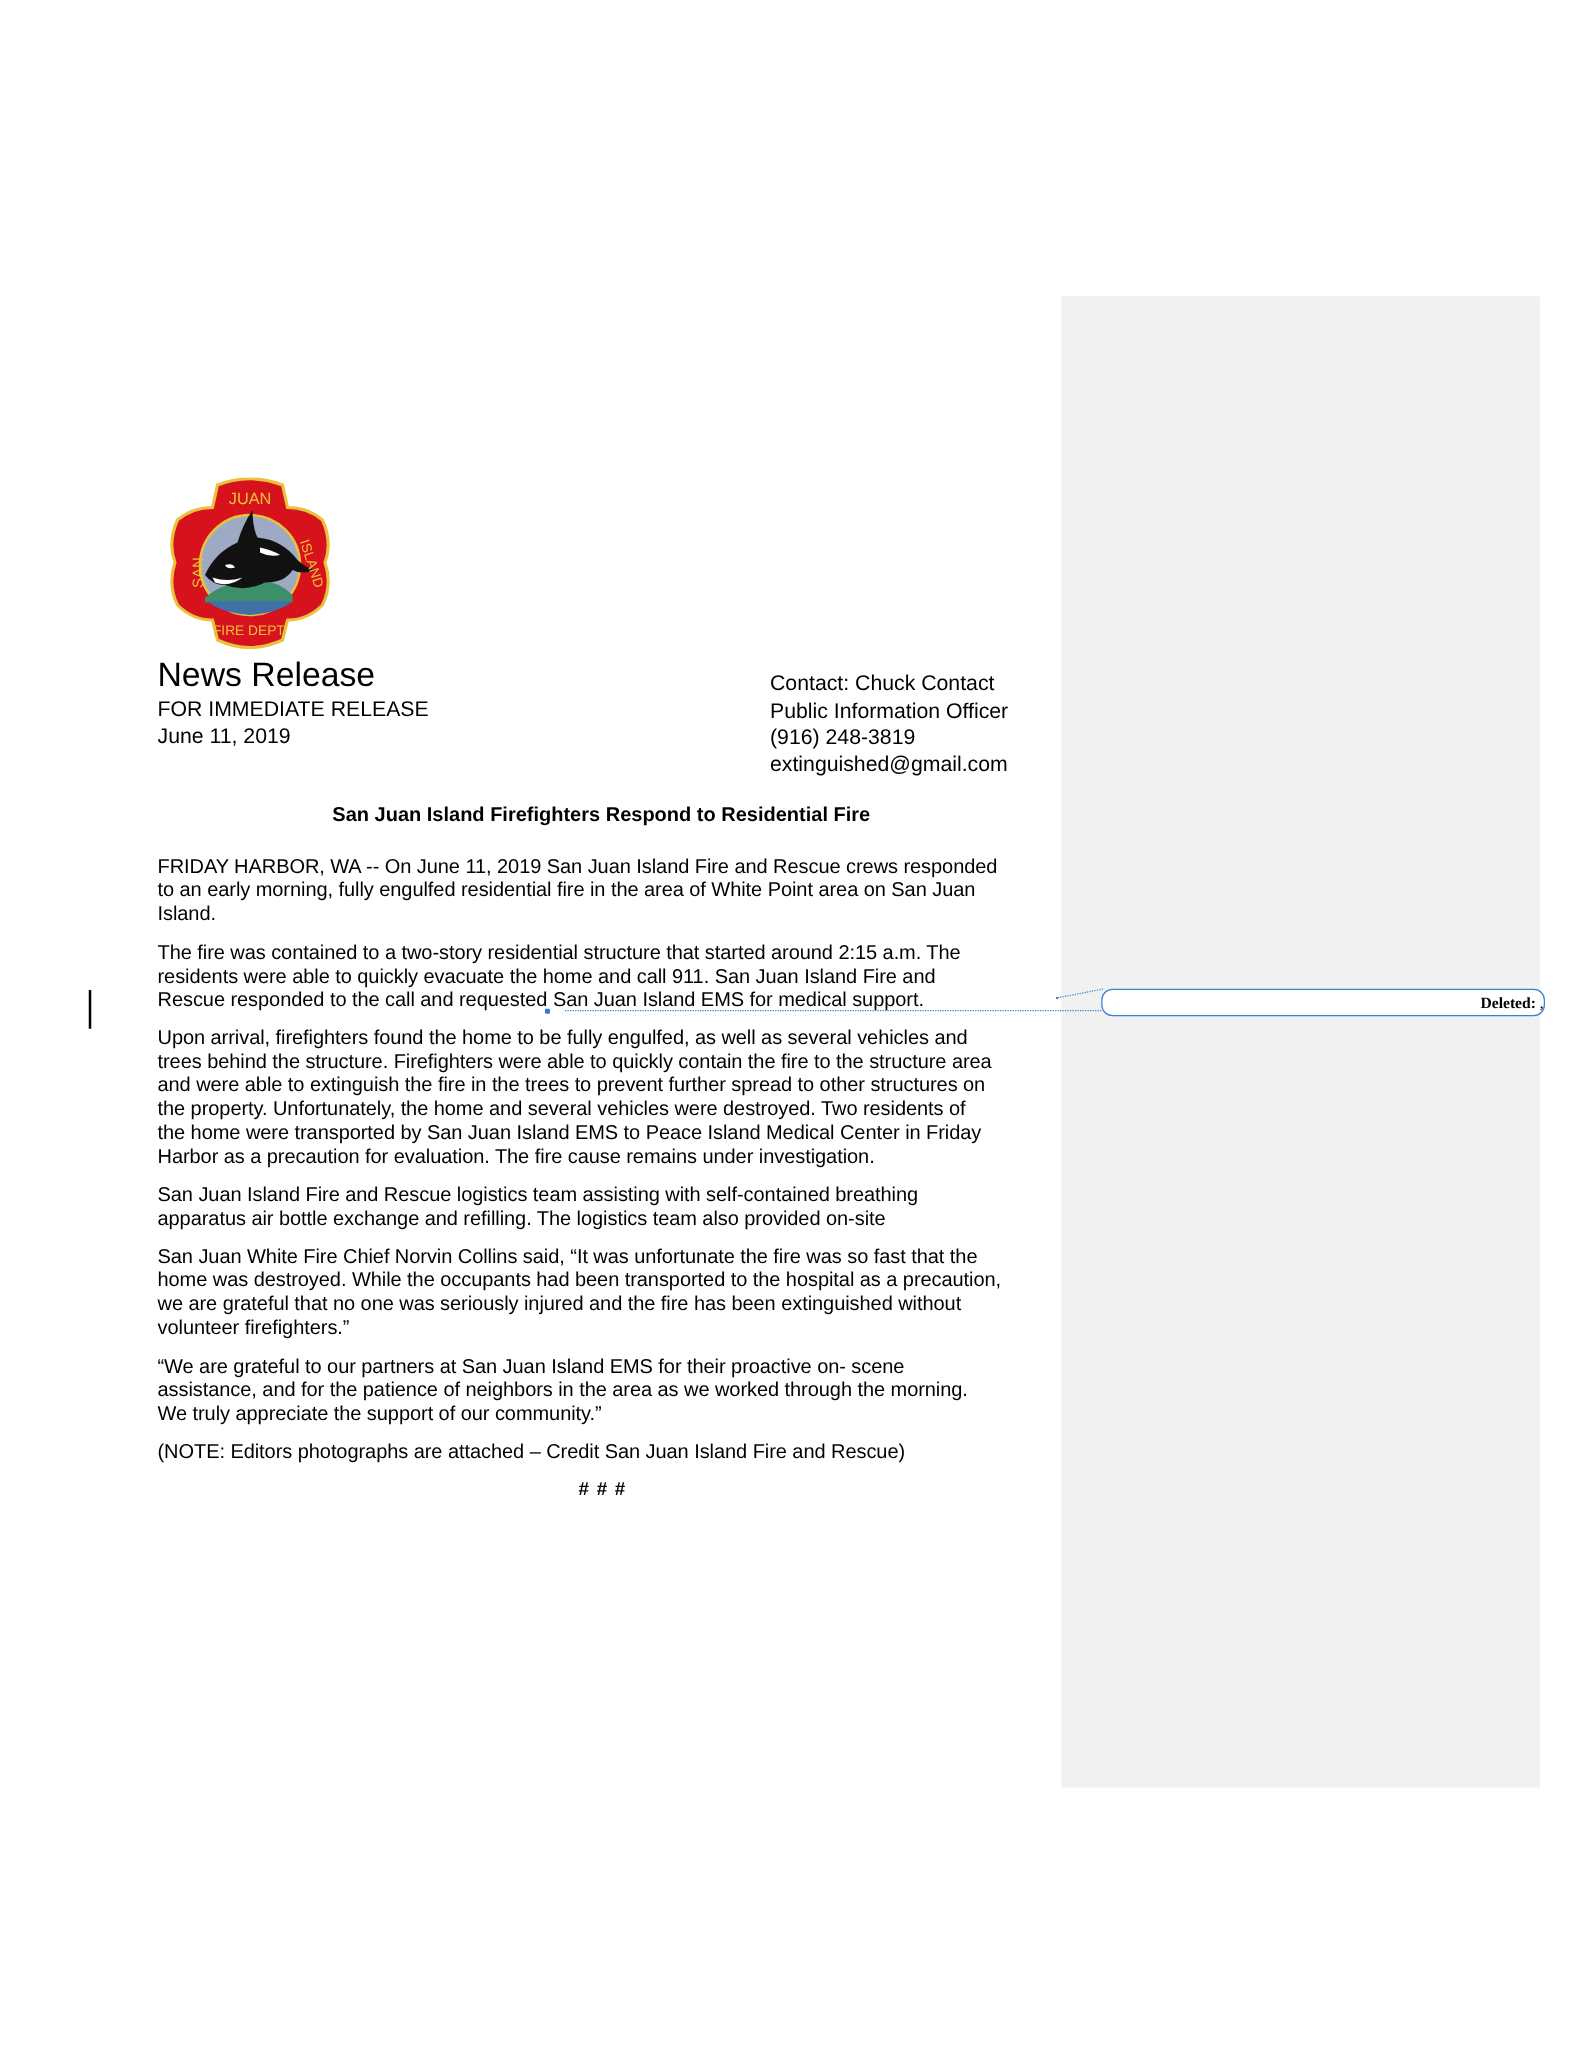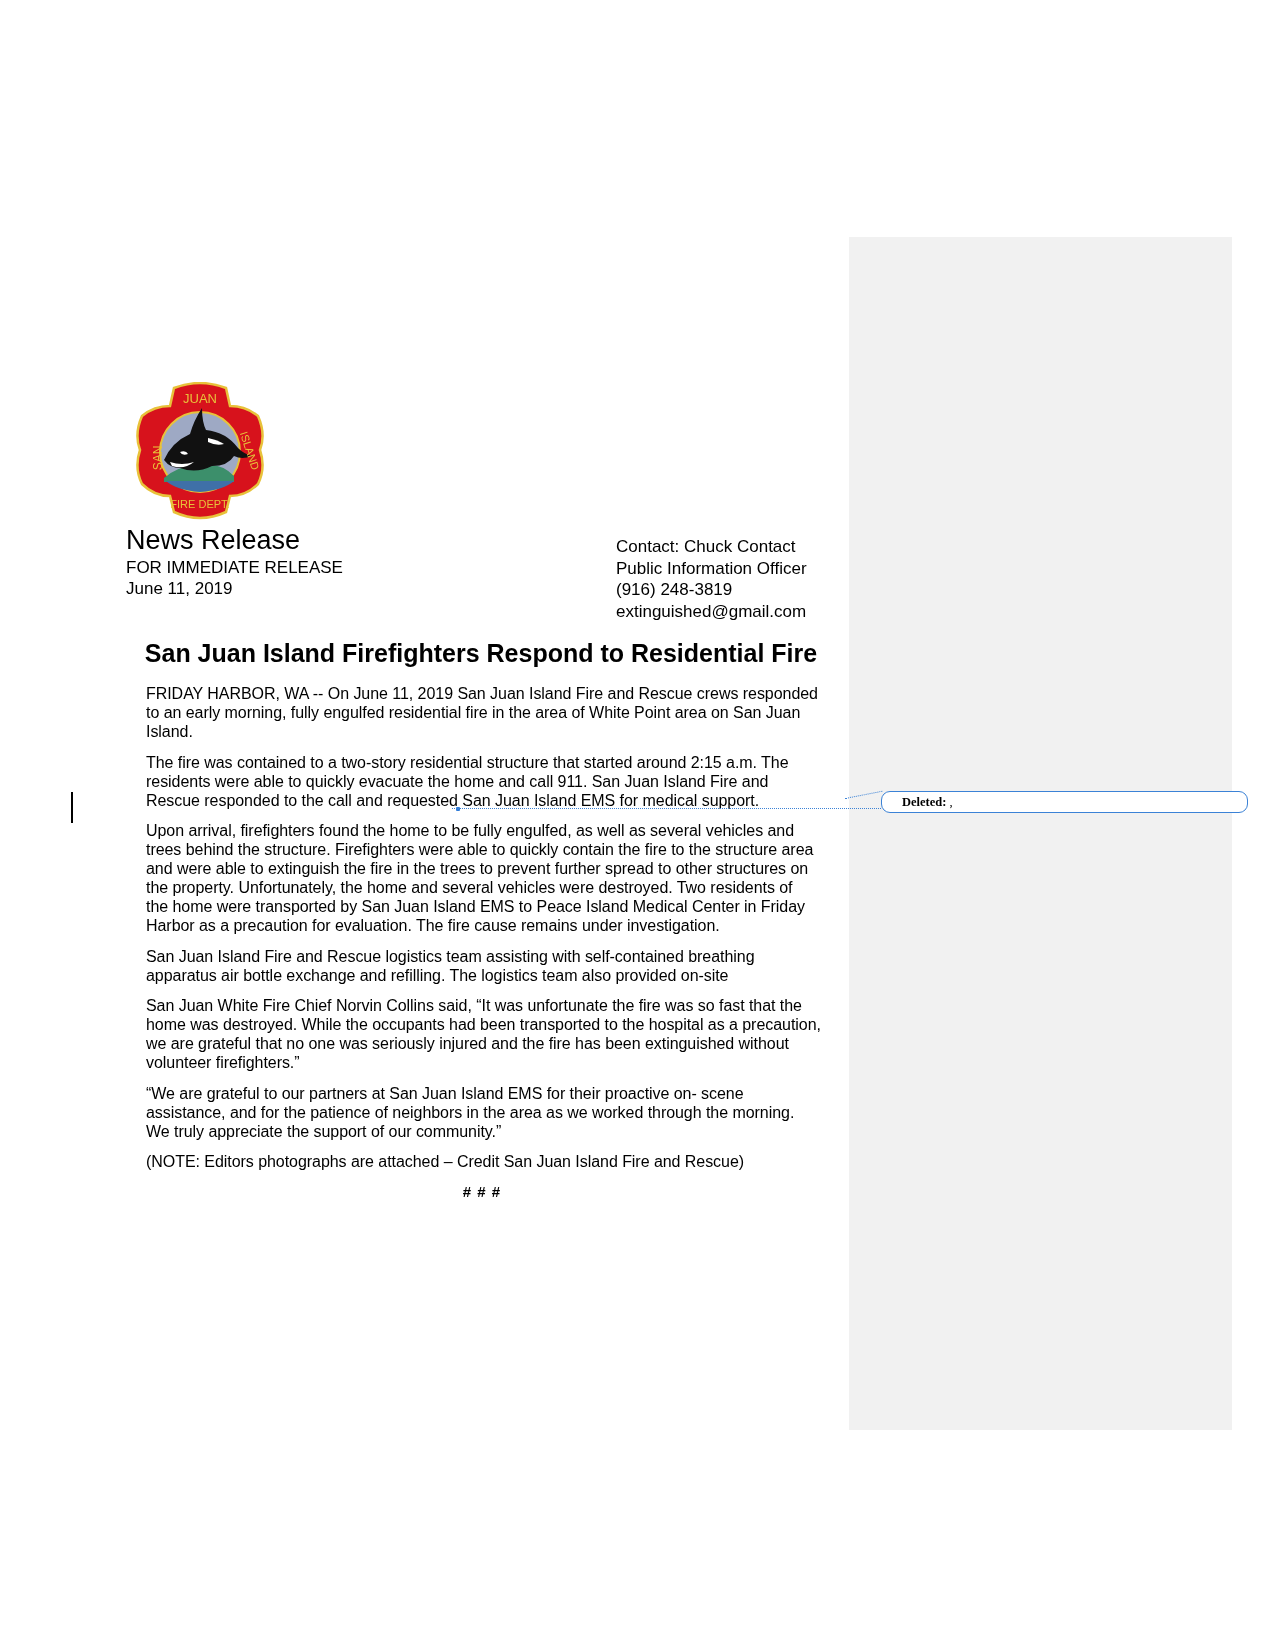--- a/index.html
+++ b/index.html
@@ -10,45 +10,45 @@
   .markup-pane {
     position:absolute; left:849px; top:237px; width:383px; height:1193px;
     background:#f1f1f1;
   }
   .logo { position:absolute; left:134px; top:382px; width:132px; height:138px; }
   .news-title { position:absolute; left:126px; top:525px; font-size:27px; line-height:30px; }
   .header-left { position:absolute; left:126px; top:557px; font-size:17px; line-height:21px; }
   .header-right { position:absolute; left:616px; top:536px; font-size:17px; line-height:21.5px; }
   .headline {
     position:absolute; left:126px; top:641px; width:710px; text-align:center;
-    font-size:25px; font-weight:bold; line-height:24px;
+    font-size:16px; font-weight:bold; line-height:24px;
   }
   .body { position:absolute; left:126px; top:684px; width:712px; }
   .para { font-size:16px; line-height:19px; margin:0 0 11.5px 0; letter-spacing:-0.05px; }
-  .para .line { display:block; white-space:nowrap;margin-left:20px; }
+  .para .line { display:block; white-space:nowrap; }
   .ins-mark { position:relative; }
   .ins-caret {
     position:absolute; left:-2px; top:15px; width:4px; height:4px;
     background:#2f7bd8; border-radius:1px;
   }
   .hash { text-align:center; font-weight:bold; font-size:15px; letter-spacing:1px; margin-top:2px; padding-right:0; }
   .change-bar { position:absolute; left:71px; top:792px; width:2px; height:31px; background:#000; }
   .leader {
     position:absolute; left:452px; top:808px; width:429px; height:0;
     border-top:1px dotted #3b82d6;
   }
   .leader2 {
     position:absolute; left:845px; top:798px; width:38px; height:0;
     border-top:1px dotted #3b82d6; transform:rotate(-11deg); transform-origin:left;
   }
   .balloon {
     position:absolute; left:881px; top:791px; width:345px; height:20px;
     border:1.5px solid #3b82d6; border-radius:9px; background:#fff;
     font-family:"Liberation Serif", serif; font-size:12.5px; line-height:20px;
-    padding-left:20px; box-sizing:content-box;
+    padding-left:8px; box-sizing:content-box;text-align:right;
   }
   .balloon b { font-weight:bold; }
 </style>
 </head>
 <body>
 
 <div class="markup-pane"></div>
 
 <div class="logo">
   <svg width="132" height="138" viewBox="0 0 132 138">

